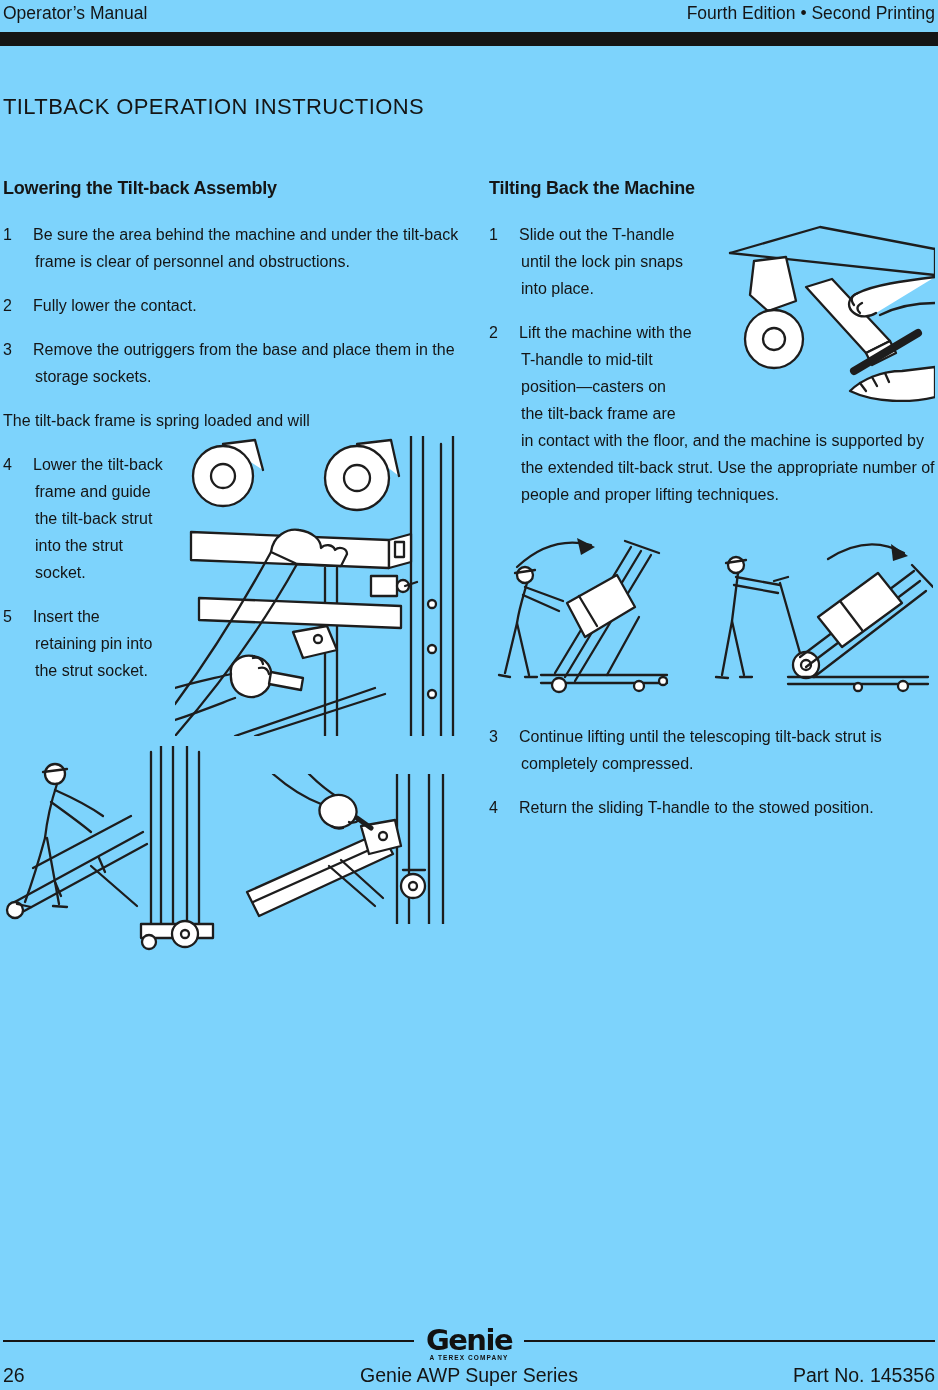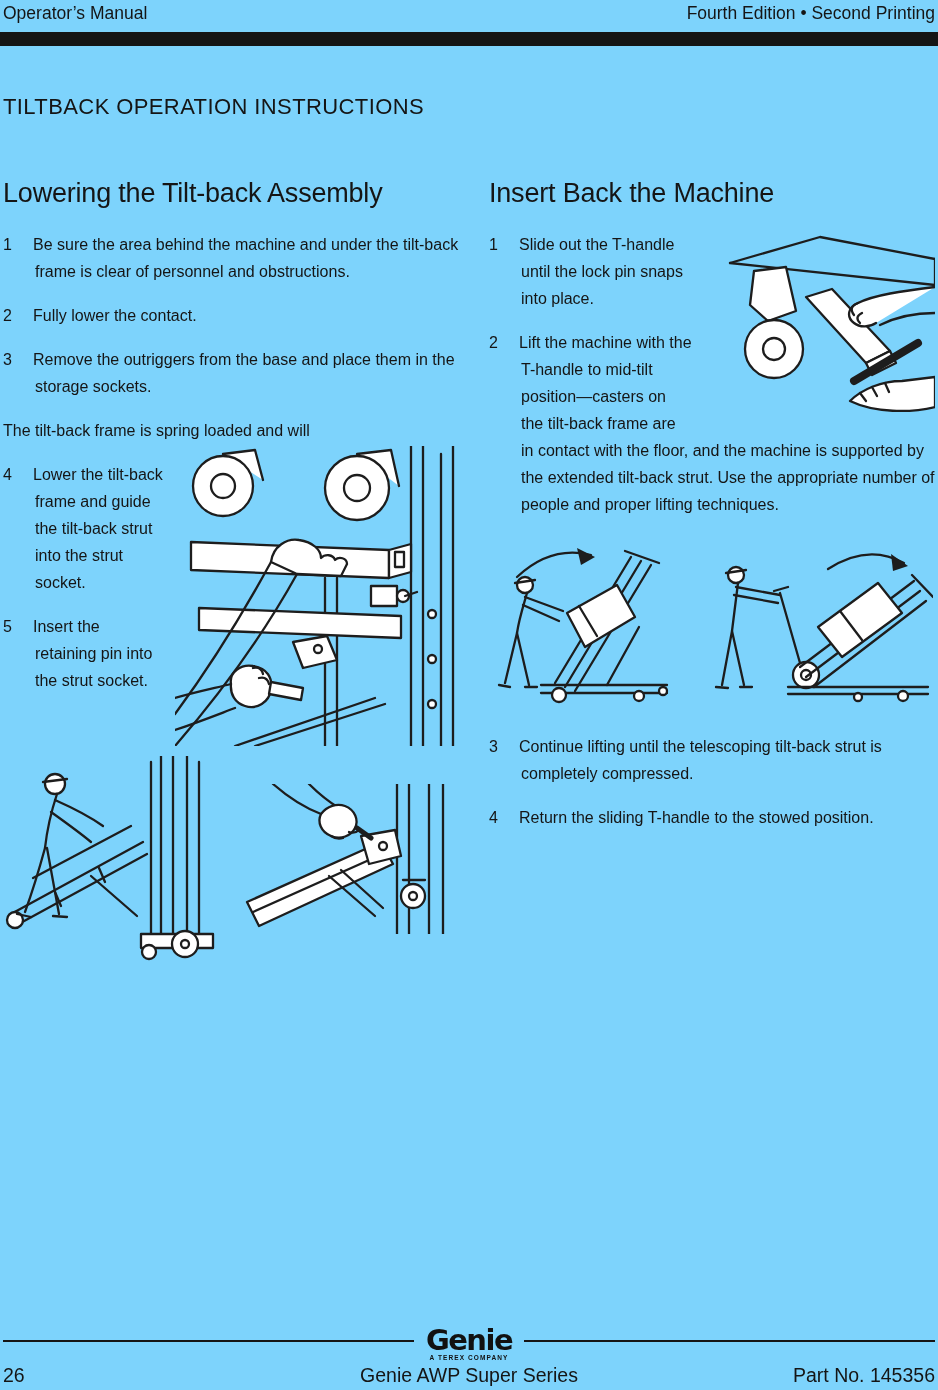--- a/index.html
+++ b/index.html
@@ -34,22 +34,22 @@
   }
   
   .main {
     display: flex;
     gap: 26px;
     margin: 58px 3px 0 3px;
   }
   .col-left  { width: 460px; flex: none; }
   .col-right { flex: 1; min-width: 0; }
   h2.heading {
-    font-size: 27px;
-    font-weight: normal;
+    font-size: 18px;
+    font-weight: bold;
     letter-spacing: -0.2px;
     margin: 0 0 22px 0;
   }
   .step, .note-intro, .note-body {
     font-size: 16px;
     line-height: 27px;
   }
   .step {
     margin: 0 0 17px 0;
     padding-left: 32px;
@@ -257,21 +257,21 @@
             <line x1="112" y1="44" x2="126" y2="54" stroke-width="5"></line>
             <circle class="f" cx="168" cy="112" r="12"></circle>
             <circle class="f" cx="168" cy="112" r="4"></circle>
             <path d="M158 96 L180 96"></path>
           </g>
         </svg>
       </div>
     </div>
 
     <div class="col-right">
-      <h2 class="heading">Insert Back the Machine</h2>
+      <h2 class="heading">Tilting Back the Machine</h2>
 
       <p class="step">
         
         <svg class="lineart fig-float-right" viewBox="0 0 233 180" aria-hidden="true">
           <g class="s">
             <path d="M28 30 L118 4 L233 26"></path>
             <path d="M28 30 L233 52"></path>
             <line x1="233" y1="26" x2="233" y2="52"></line>
             <polygon class="f" points="52,38 84,34 94,78 66,88 48,72"></polygon>
             <circle class="f" cx="72" cy="116" r="29"></circle>

